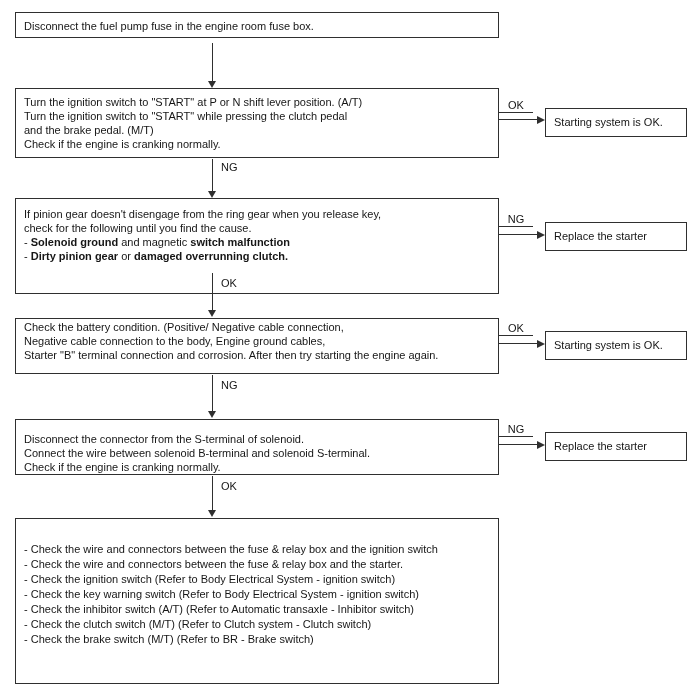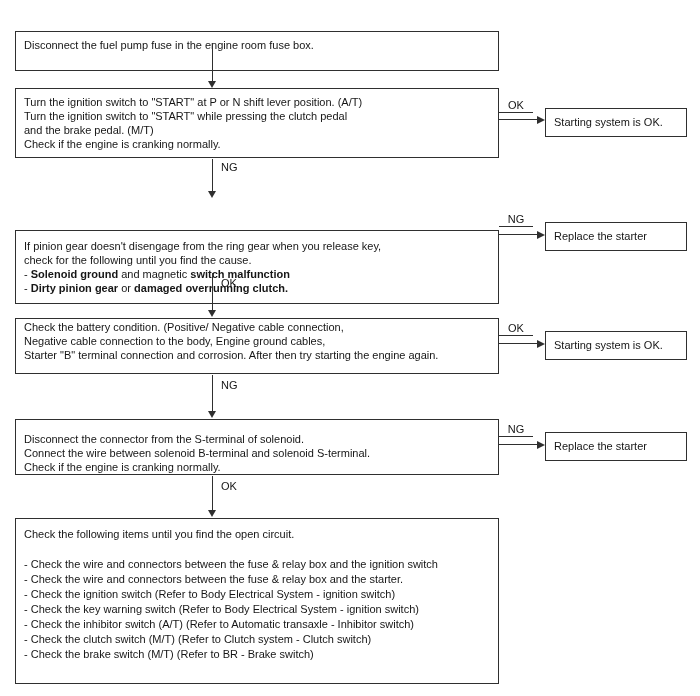--- a/index.html
+++ b/index.html
@@ -83,21 +83,21 @@
     border-top: 4px solid transparent;
     border-bottom: 4px solid transparent;
     border-left: 8px solid #2f2f2f;
   }
 </style>
 </head>
 <body>
 
 <div id="stage">
 
-  <div class="box" style="top:31px;height:40px;padding-top:6px;">
+  <div class="box" style="top:12px;height:26px;padding-top:6px;">
     <div class="line">Disconnect the fuel pump fuse in the engine room fuse box.</div>
   </div>
 
   <div>
     <div class="v-line" style="top:43px;height:38px;"></div>
     <div class="v-head" style="top:81px;"></div>
   </div>
 
   <div class="box" style="top:88px;height:70px;">
     <div class="line">Turn the ignition switch to "START" at P or N shift lever position. (A/T)</div>
@@ -112,21 +112,21 @@
     <div class="h-head" style="top:116px;"></div>
     <div class="result-box" style="top:108px;">Starting system is OK.</div>
   </div>
 
   <div>
     <div class="v-line" style="top:159px;height:32px;"></div>
     <div class="v-head" style="top:191px;"></div>
     <div class="v-label" style="top:161px;">NG</div>
   </div>
 
-  <div class="box" style="top:198px;height:74px;padding-top:8px;margin-top:32px;">
+  <div class="box" style="top:198px;height:96px;padding-top:8px;">
     <div class="line">If pinion gear doesn't disengage from the ring gear when you release key,</div>
     <div class="line">check for the following until you find the cause.</div>
     <div class="line"><span>- </span><span class="b">Solenoid ground</span><span> and magnetic </span><span class="b">switch malfunction</span></div>
     <div class="line"><span>- </span><span class="b">Dirty pinion gear</span><span> or </span><span class="b">damaged overrunning clutch.</span></div>
   </div>
 
   <div>
     <div class="h-label" style="top:213px;">NG</div>
     <div class="h-line" style="top:234px;"></div>
     <div class="h-head" style="top:231px;"></div>
@@ -171,21 +171,20 @@
     <div class="result-box" style="top:432px;">Replace the starter</div>
   </div>
 
   <div>
     <div class="v-line" style="top:476px;height:34px;"></div>
     <div class="v-head" style="top:510px;"></div>
     <div class="v-label" style="top:480px;">OK</div>
   </div>
 
   <div class="box" style="top:518px;height:166px;padding-top:8px;">
-    <div class="line-lg">Check the following items until you find the open circuit.</div>
     <div class="line-lg"></div>
     <div class="line-lg">- Check the wire and connectors between the fuse &amp; relay box and the ignition switch</div>
     <div class="line-lg">- Check the wire and connectors between the fuse &amp; relay box and the starter.</div>
     <div class="line-lg">- Check the ignition switch (Refer to Body Electrical System - ignition switch)</div>
     <div class="line-lg">- Check the key warning switch (Refer to Body Electrical System - ignition switch)</div>
     <div class="line-lg">- Check the inhibitor switch (A/T) (Refer to Automatic transaxle - Inhibitor switch)</div>
     <div class="line-lg">- Check the clutch switch (M/T) (Refer to Clutch system - Clutch switch)</div>
     <div class="line-lg">- Check the brake switch (M/T) (Refer to BR - Brake switch)</div>
   </div>
 

